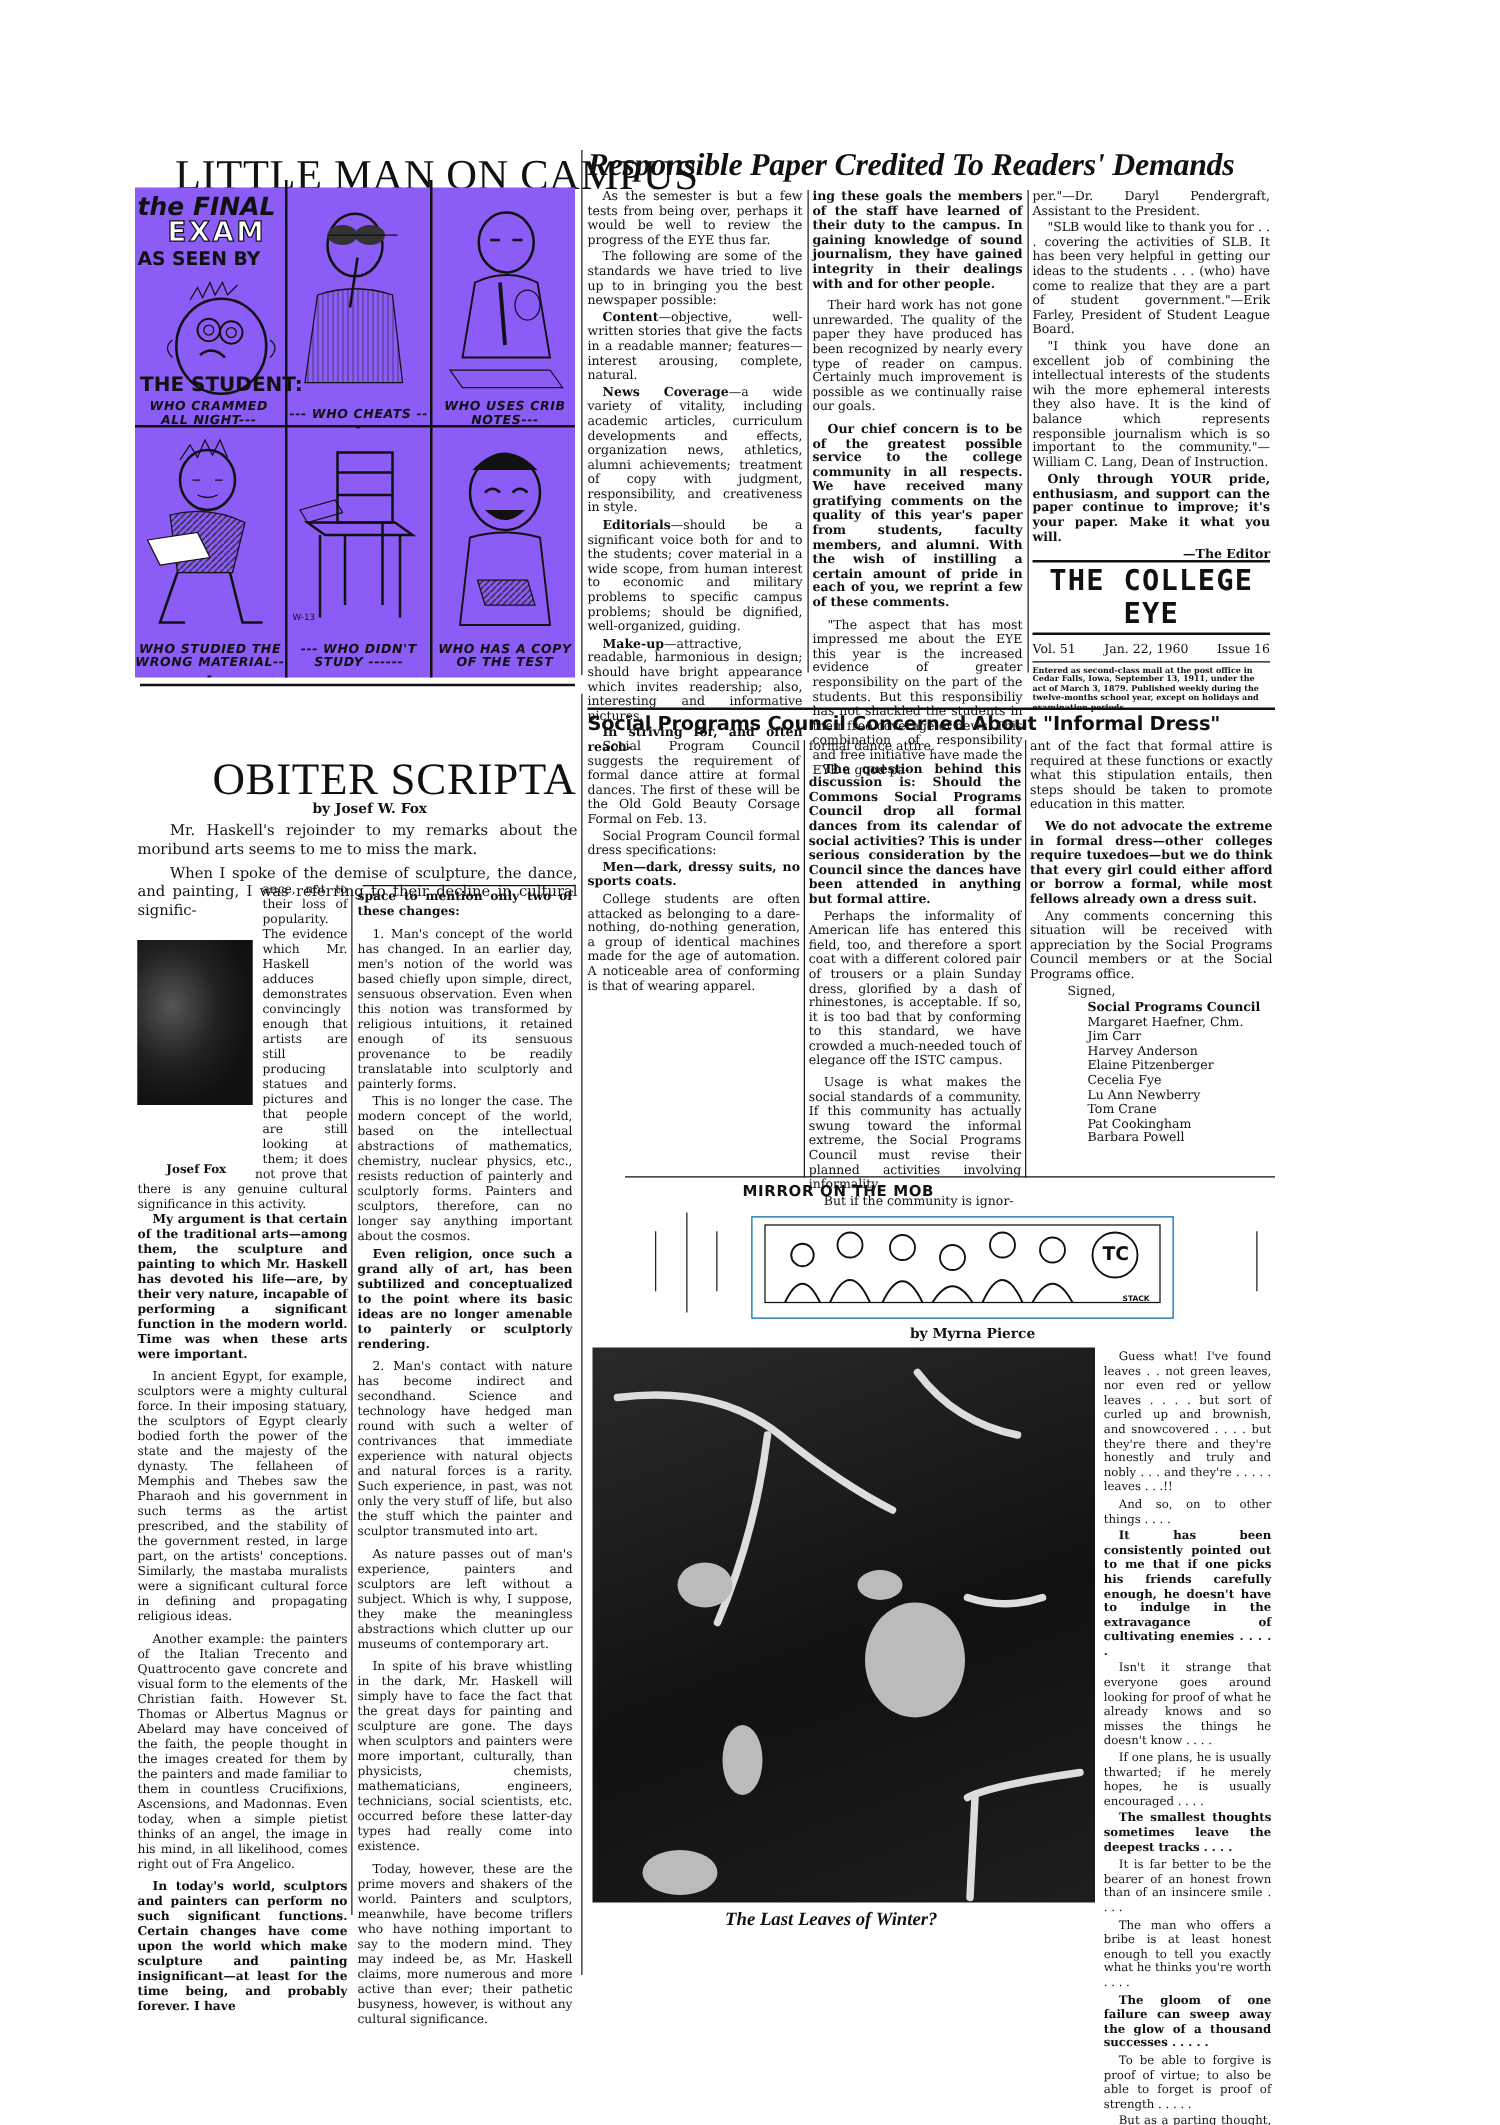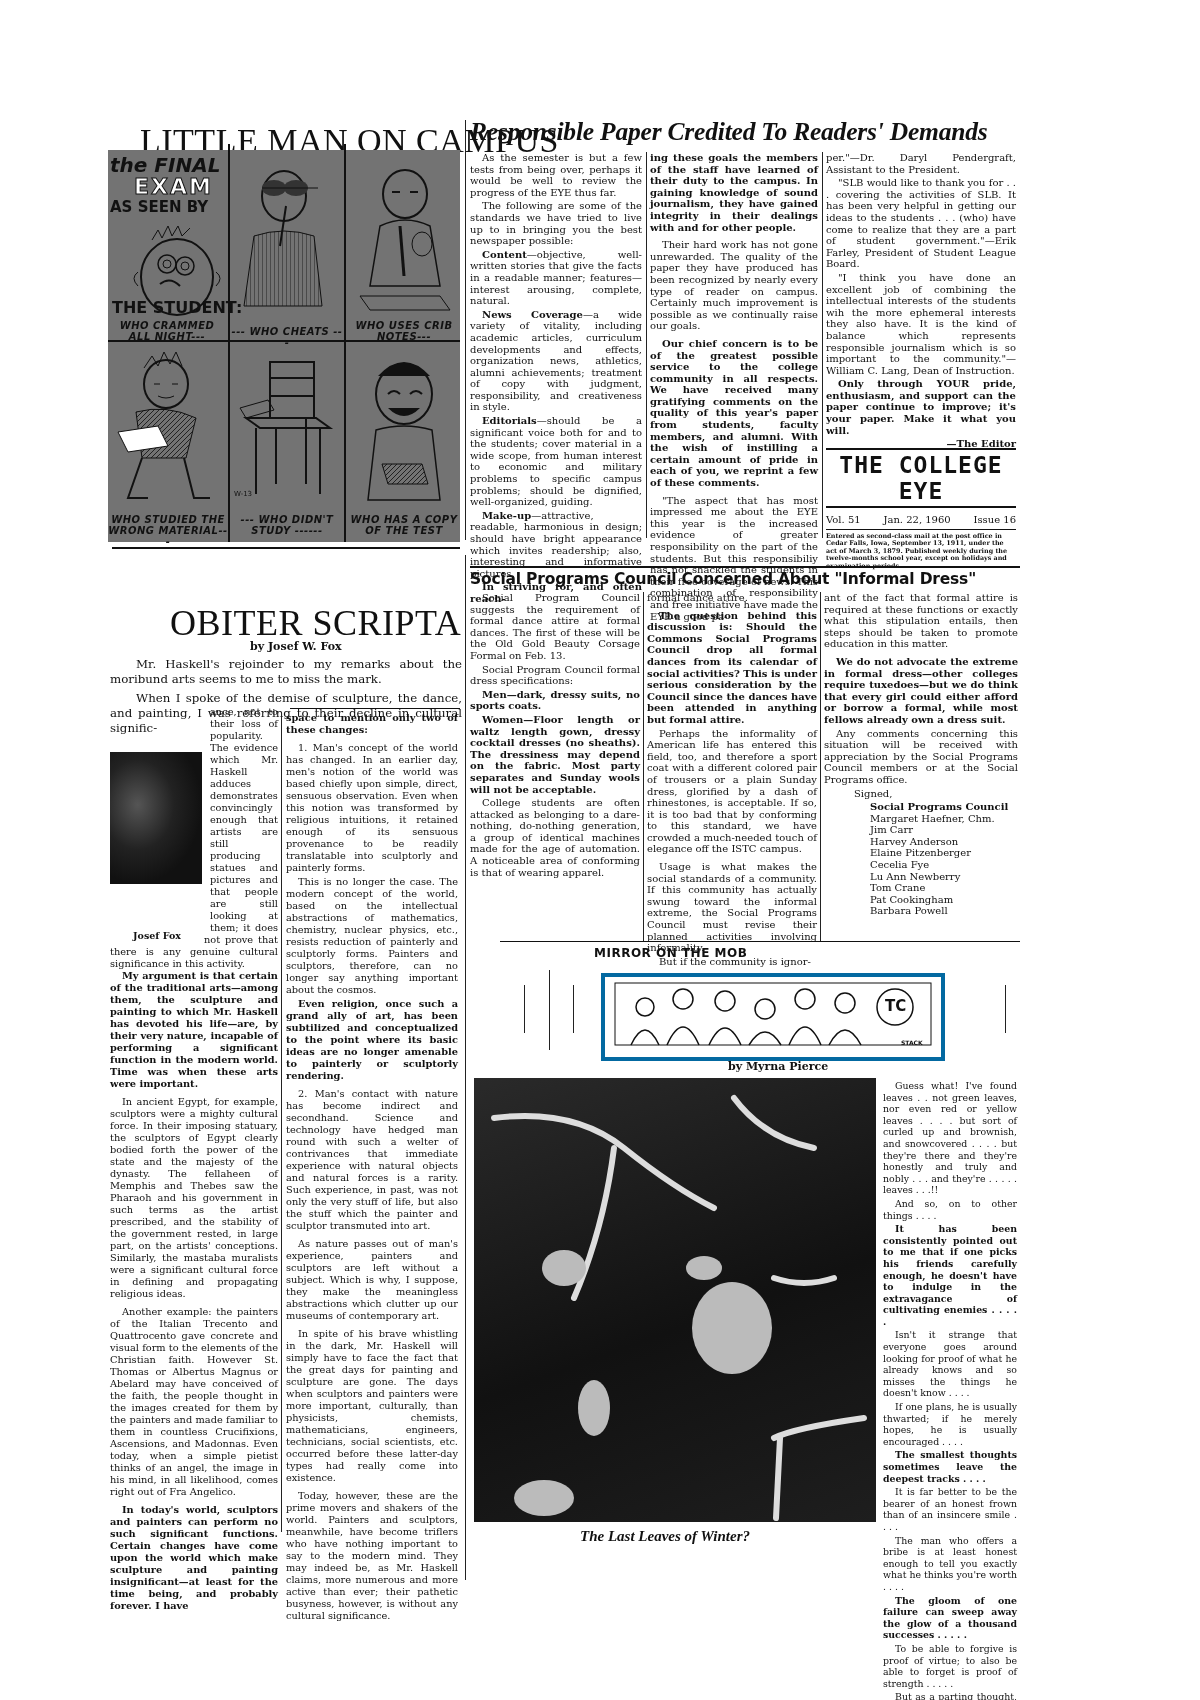--- a/index.html
+++ b/index.html
@@ -6,21 +6,21 @@
   body{width:1200px;height:1700px;position:relative;overflow:hidden;font-family:"DejaVu Serif","Liberation Serif",serif;color:#111;}
   .abs{position:absolute;}
   .col{font-size:10px;line-height:11.6px;text-align:justify;hyphens:auto;}
   .col p{margin:0 0 2px 0;text-indent:12px;}
   .col p.gap{margin-top:6px;}
   .b{font-weight:bold;}
   .vrule{position:absolute;width:1px;background:#222;}
   .hrule{position:absolute;height:2px;background:#111;}
   .serif-title{font-family:"Liberation Serif","DejaVu Serif",serif;}
   .sans{font-family:"DejaVu Sans","Liberation Sans",sans-serif;}
-  .cartoon-box{position:absolute;background:#737373;}
+  .cartoon-box{position:absolute;background:#8b5cf6;}
   .cap{position:absolute;font-family:"DejaVu Sans","Liberation Sans",sans-serif;font-style:italic;font-weight:bold;font-size:10px;line-height:11px;text-align:center;letter-spacing:0.5px;}
   .photo{position:absolute;background:radial-gradient(ellipse at 30% 40%,#555 0,#222 40%,#111 70%),#1a1a1a;}
   .masthead{font-family:"DejaVu Sans Mono","Liberation Mono",monospace;font-weight:bold;font-size:26px;letter-spacing:3px;}
   .signers div{padding-left:46px;}
 </style>
 </head>
 <body>
 
 <div class="abs serif-title" style="left:140px;top:122px;font-size:34px;letter-spacing:0.5px;">LITTLE MAN ON CAMPUS</div>
 
@@ -182,21 +182,20 @@
 </div>
 <div class="vrule" style="left:465px;top:555px;height:1025px;"></div>
 
 <div class="hrule" style="left:470px;top:566px;width:550px;height:2px;"></div>
 <div class="abs sans b" style="left:470px;top:570px;font-size:15.5px;white-space:nowrap;letter-spacing:-0.2px;">Social Programs Council Concerned About "Informal Dress"</div>
 
 <div class="abs col" style="left:470px;top:592px;width:170px;">
   <p>Social Program Council suggests the requirement of formal dance attire at formal dances. The first of these will be the Old Gold Beauty Corsage Formal on Feb. 13.</p>
   <p>Social Program Council formal dress specifications:</p>
   <p class="b">Men—dark, dressy suits, no sports coats.</p>
-  <p class="b">Women—Floor length or waltz length gown, dressy cocktail dresses (no sheaths). The dressiness may depend on the fabric. Most party separates and Sunday wools will not be acceptable.</p>
   <p>College students are often attacked as belonging to a dare-nothing, do-nothing generation, a group of identical machines made for the age of automation. A noticeable area of conforming is that of wearing apparel.</p>
 </div>
 <div class="vrule" style="left:643px;top:592px;height:350px;"></div>
 <div class="abs col" style="left:647px;top:592px;width:170px;">
   <p style="text-indent:0">formal dance attire.</p>
   <p class="b gap">The question behind this discussion is: Should the Commons Social Programs Council drop all formal dances from its calendar of social activities? This is under serious consideration by the Council since the dances have been attended in anything but formal attire.</p>
   <p>Perhaps the informality of American life has entered this field, too, and therefore a sport coat with a different colored pair of trousers or a plain Sunday dress, glorified by a dash of rhinestones, is acceptable. If so, it is too bad that by conforming to this standard, we have crowded a much-needed touch of elegance off the ISTC campus.</p>
   <p class="gap">Usage is what makes the social standards of a community. If this community has actually swung toward the informal extreme, the Social Programs Council must revise their planned activities involving informality.</p>
   <p>But if the community is ignor-</p>
 </div>
@@ -215,21 +214,21 @@
     <div>Cecelia Fye</div>
     <div>Lu Ann Newberry</div>
     <div>Tom Crane</div>
     <div>Pat Cookingham</div>
     <div>Barbara Powell</div>
   </div>
 </div>
 
 <div class="hrule" style="left:500px;top:941px;width:520px;height:1px;"></div>
 <div class="abs sans b" style="left:594px;top:946px;font-size:12px;letter-spacing:0.5px;">MIRROR ON THE MOB</div>
-<div class="abs" style="left:601px;top:973px;width:336px;height:80px;border:4px solid #0369a1;">
+<div class="abs" style="left:601px;top:973px;width:336px;height:80px;border:1px solid #0369a1;">
   <svg width="336" height="80">
     <rect x="10" y="6" width="316" height="62" fill="none" stroke="#111"></rect>
     <g fill="none" stroke="#111" stroke-width="1.5">
       <circle cx="40" cy="30" r="9"></circle>
         <path d="M26 68 q14 -30 28 0"></path>
       <circle cx="78" cy="22" r="10"></circle>
         <path d="M62 68 q16 -36 32 0"></path>
       <circle cx="120" cy="24" r="10"></circle>
         <path d="M104 68 q16 -34 32 0"></path>
       <circle cx="160" cy="32" r="10"></circle>

